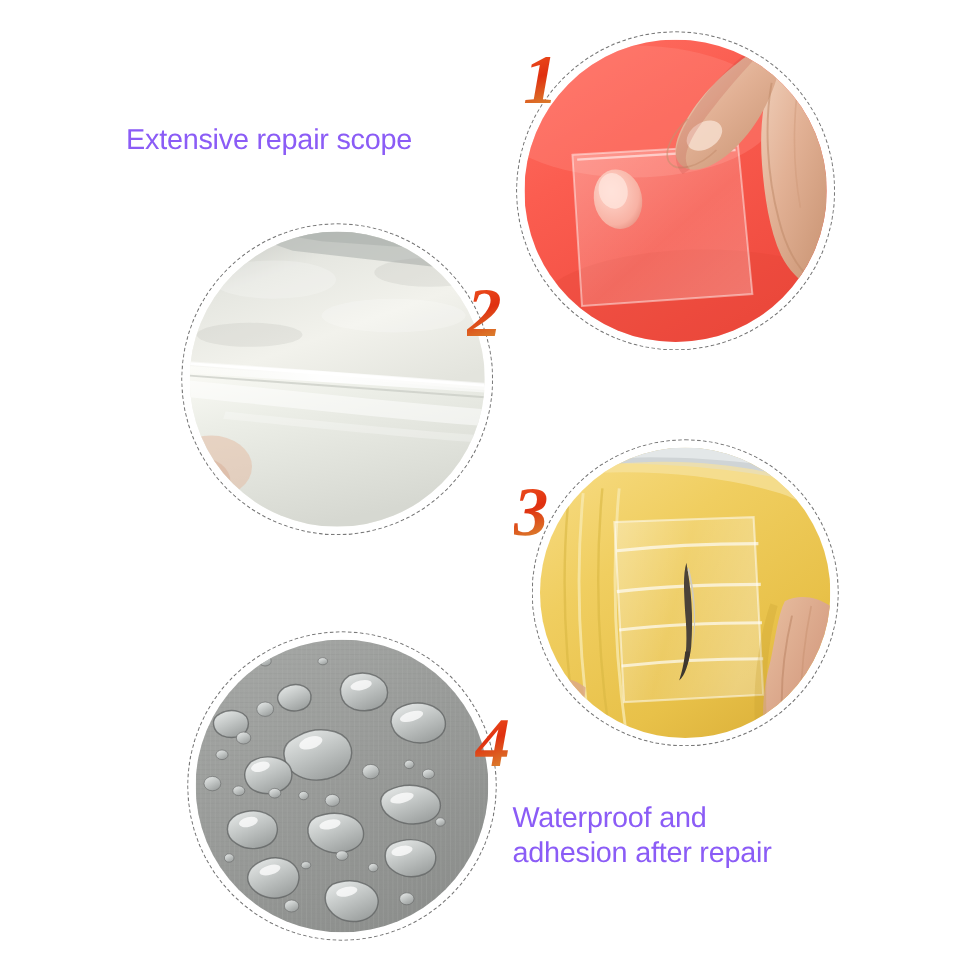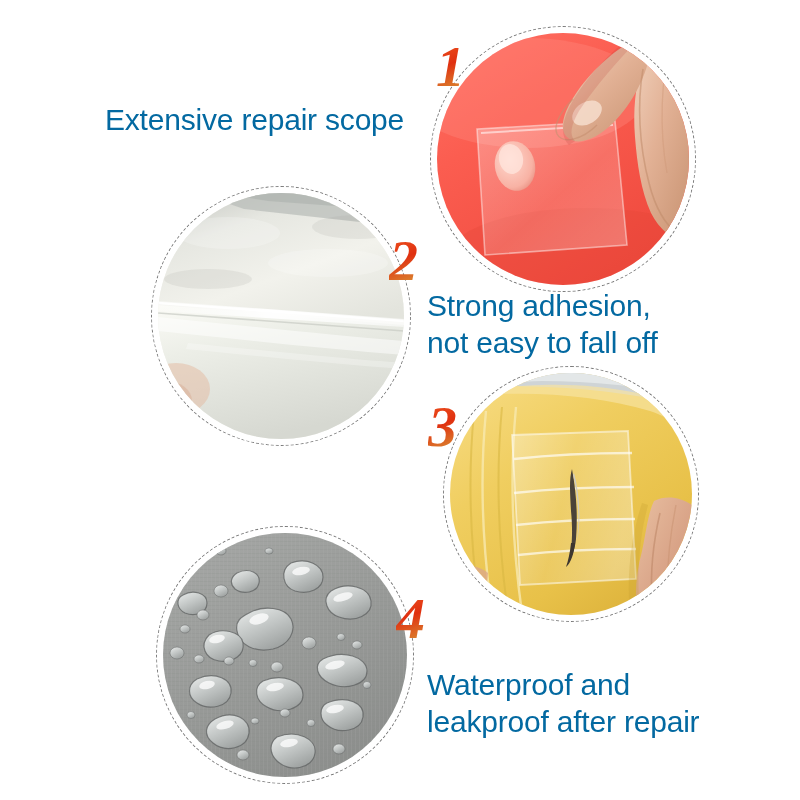--- a/index.html
+++ b/index.html
@@ -60,23 +60,23 @@
     -webkit-background-clip: text;
     background-clip: text;
     -webkit-text-fill-color: transparent;
     text-shadow: none;
     user-select: none;
   }
 
   
   .caption {
     position: absolute;
-    color: #0369a1;
+    color: #8b5cf6;
     font-family: "Liberation Sans", sans-serif;
-    font-size: 30px;
+    font-size: 24px;
     line-height: 1.22;
     letter-spacing: -0.2px;
     white-space: pre-line;
   }
 
   
   #panel-1 { left: 437px; top: 33px;  width: 252px; height: 252px; }
   #panel-2 { left: 158px; top: 193px; width: 246px; height: 246px; }
   #panel-3 { left: 450px; top: 373px; width: 242px; height: 242px; }
   #panel-4 { left: 163px; top: 533px; width: 244px; height: 244px; }
@@ -266,22 +266,20 @@
         <path d="M198 132 C190 162 186 198 190 242 L180 242 C176 200 182 160 192 130 Z" fill="#c39a2c" opacity="0.25"></path>
 
         <path d="M0 196 C14 190 28 192 38 200 L34 242 L0 242 Z" fill="#dca78a" opacity="0.8"></path>
       </svg>
     </div>
     <div class="dash-ring"></div>
   </div>
 
   <div class="numeral" id="num-3">3</div>
 
-  <div class="caption" id="cap-2">Strong adhesion,
-not easy to fall off</div>
 
   <div class="panel" id="panel-4">
     <div class="photo">
       <svg viewBox="0 0 244 244" preserveAspectRatio="xMidYMid slice">
         <defs>
           <linearGradient id="fabric" x1="0" y1="0" x2="0.6" y2="1">
             <stop offset="0%" stop-color="#a7a9a7"></stop>
             <stop offset="45%" stop-color="#9b9d9b"></stop>
             <stop offset="100%" stop-color="#8d8f8d"></stop>
           </linearGradient>
@@ -350,15 +348,15 @@
           <ellipse cx="126" cy="210" rx="9" ry="4" transform="rotate(-12 126 210)"></ellipse>
         </g>
       </svg>
     </div>
     <div class="dash-ring"></div>
   </div>
 
   <div class="numeral" id="num-4">4</div>
 
   <div class="caption" id="cap-4">Waterproof and
-leakproof after repair</div>
+adhesion after repair</div>
 
 </div>
 
 </body></html>

